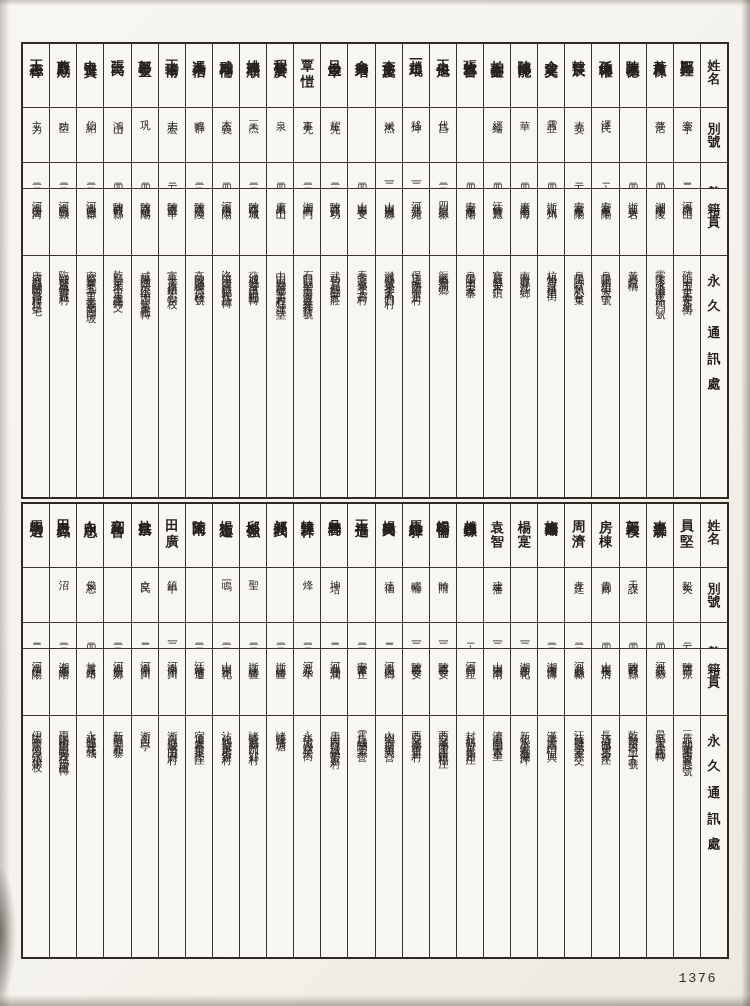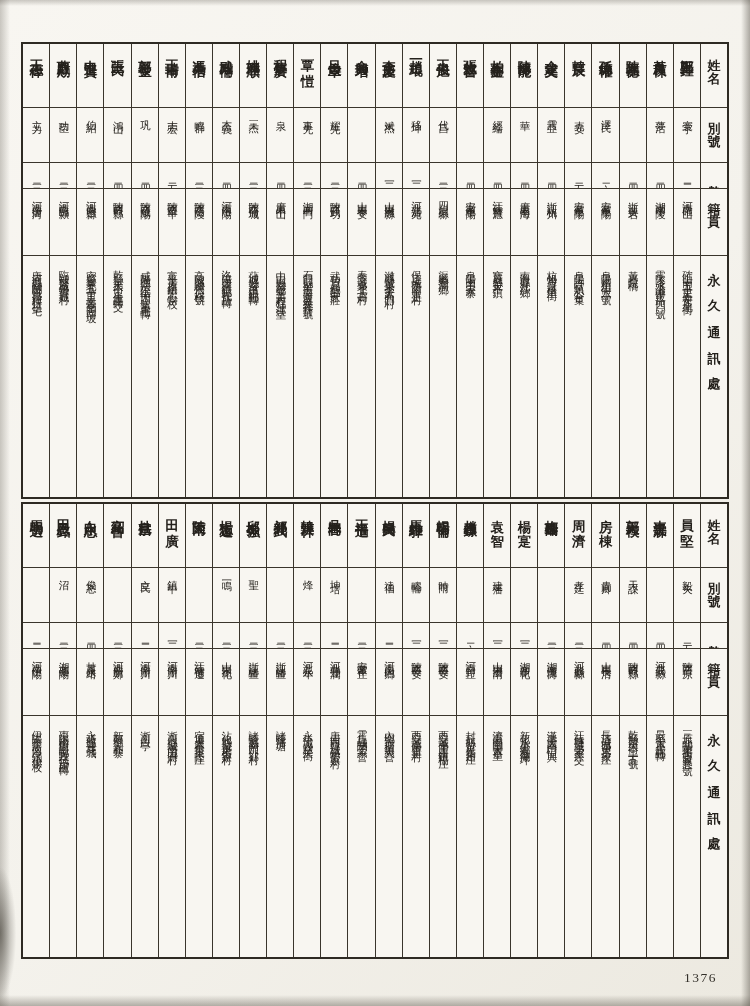--- a/index.html
+++ b/index.html
@@ -46,21 +46,21 @@
   .origin { font-size:10.5px; letter-spacing:2.5px; }
   .addr   { font-size:10.5px; letter-spacing:3.5px; }
 
   .hdr     { font-weight:bold; font-size:13px; }
   .spread2 { letter-spacing:12px; }
   .tight   { font-size:12px; letter-spacing:1px; }
   .spread5 { letter-spacing:26px; }
 
   .page-number {
     position:absolute; right:33px; bottom:20px;
-    font-size:13.5px; letter-spacing:1.5px; color:#33302a;
+    font-size:13.5px; letter-spacing:1.5px; color:#33302a;font-family:Liberation Mono, monospace;
   }
 </style>
 </head>
 <body>
 
 <div class="sheet">
 
   <div class="artifact a-top"></div>
   <div class="artifact a-left"></div>
   <div class="artifact a-right"></div>

